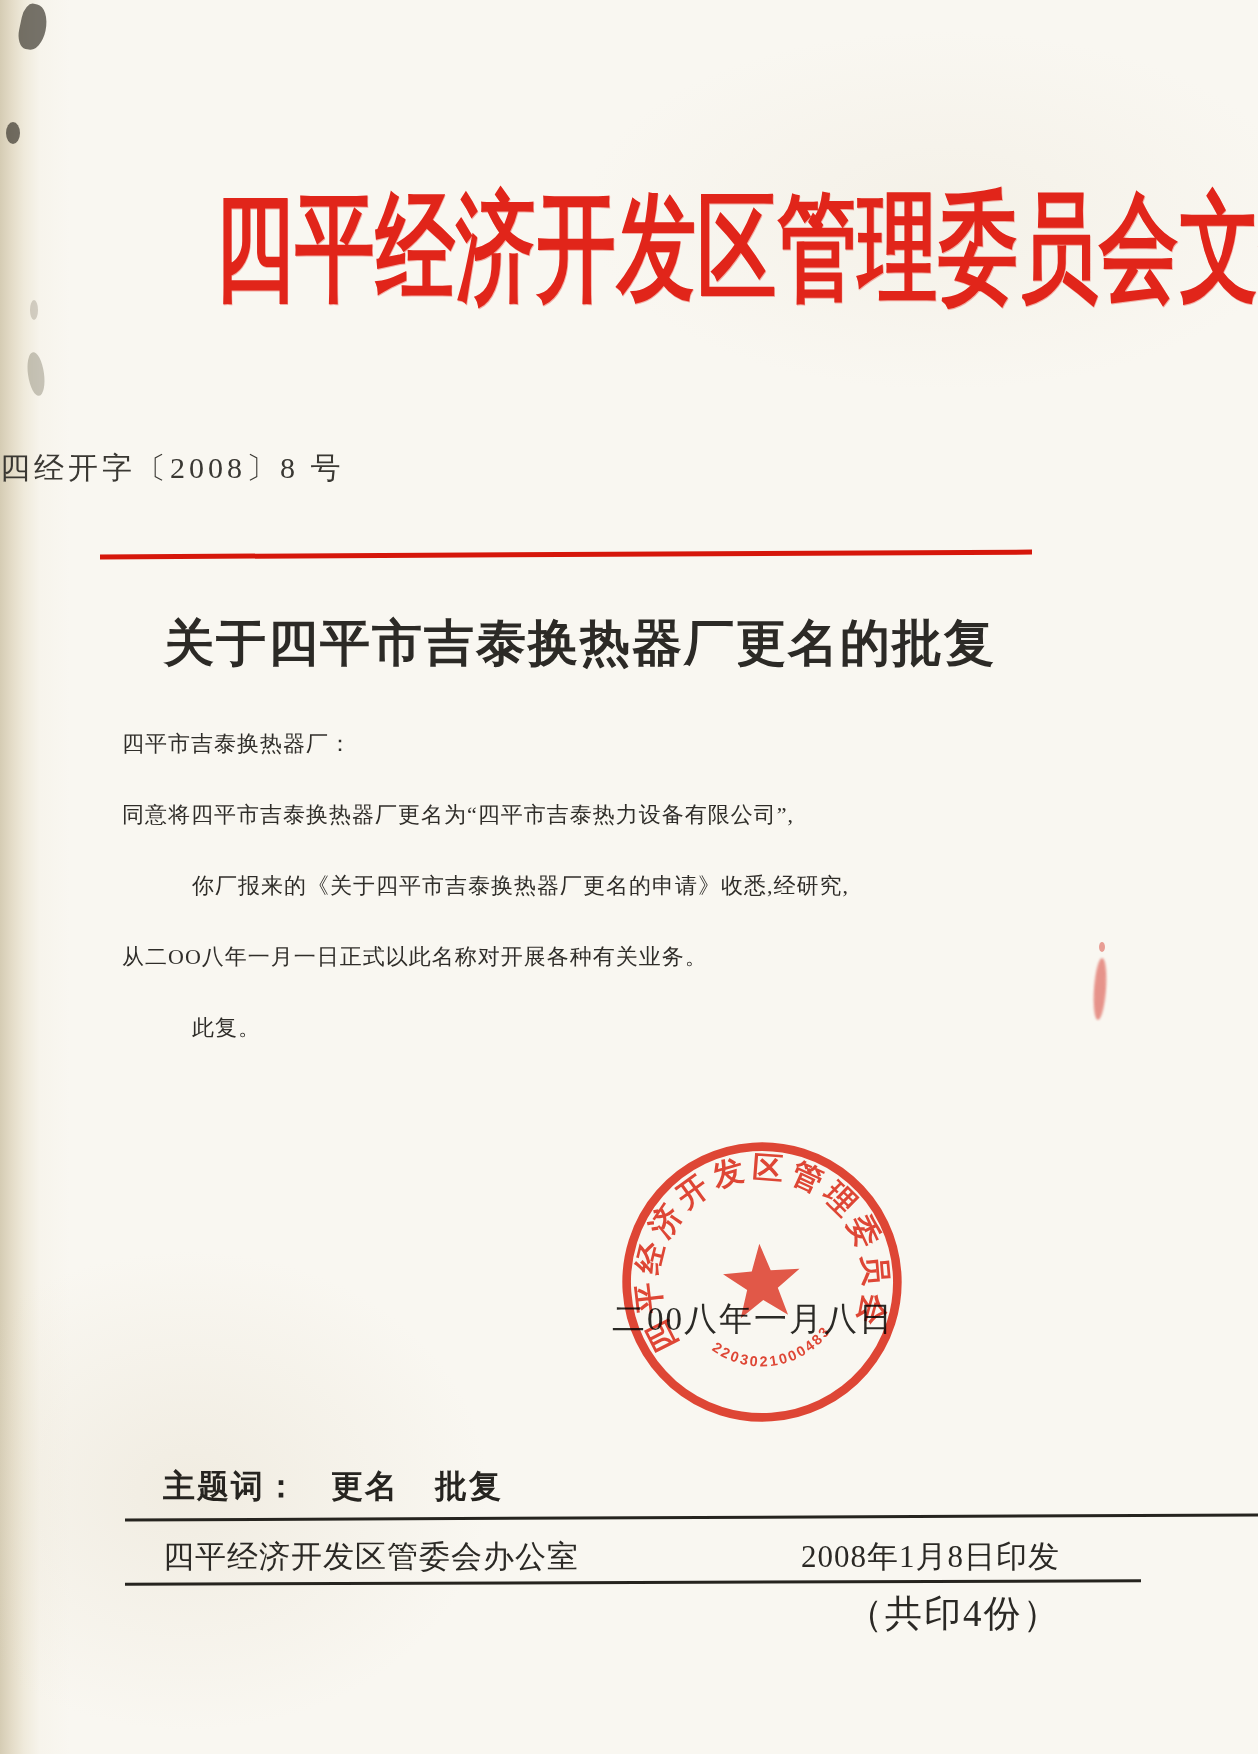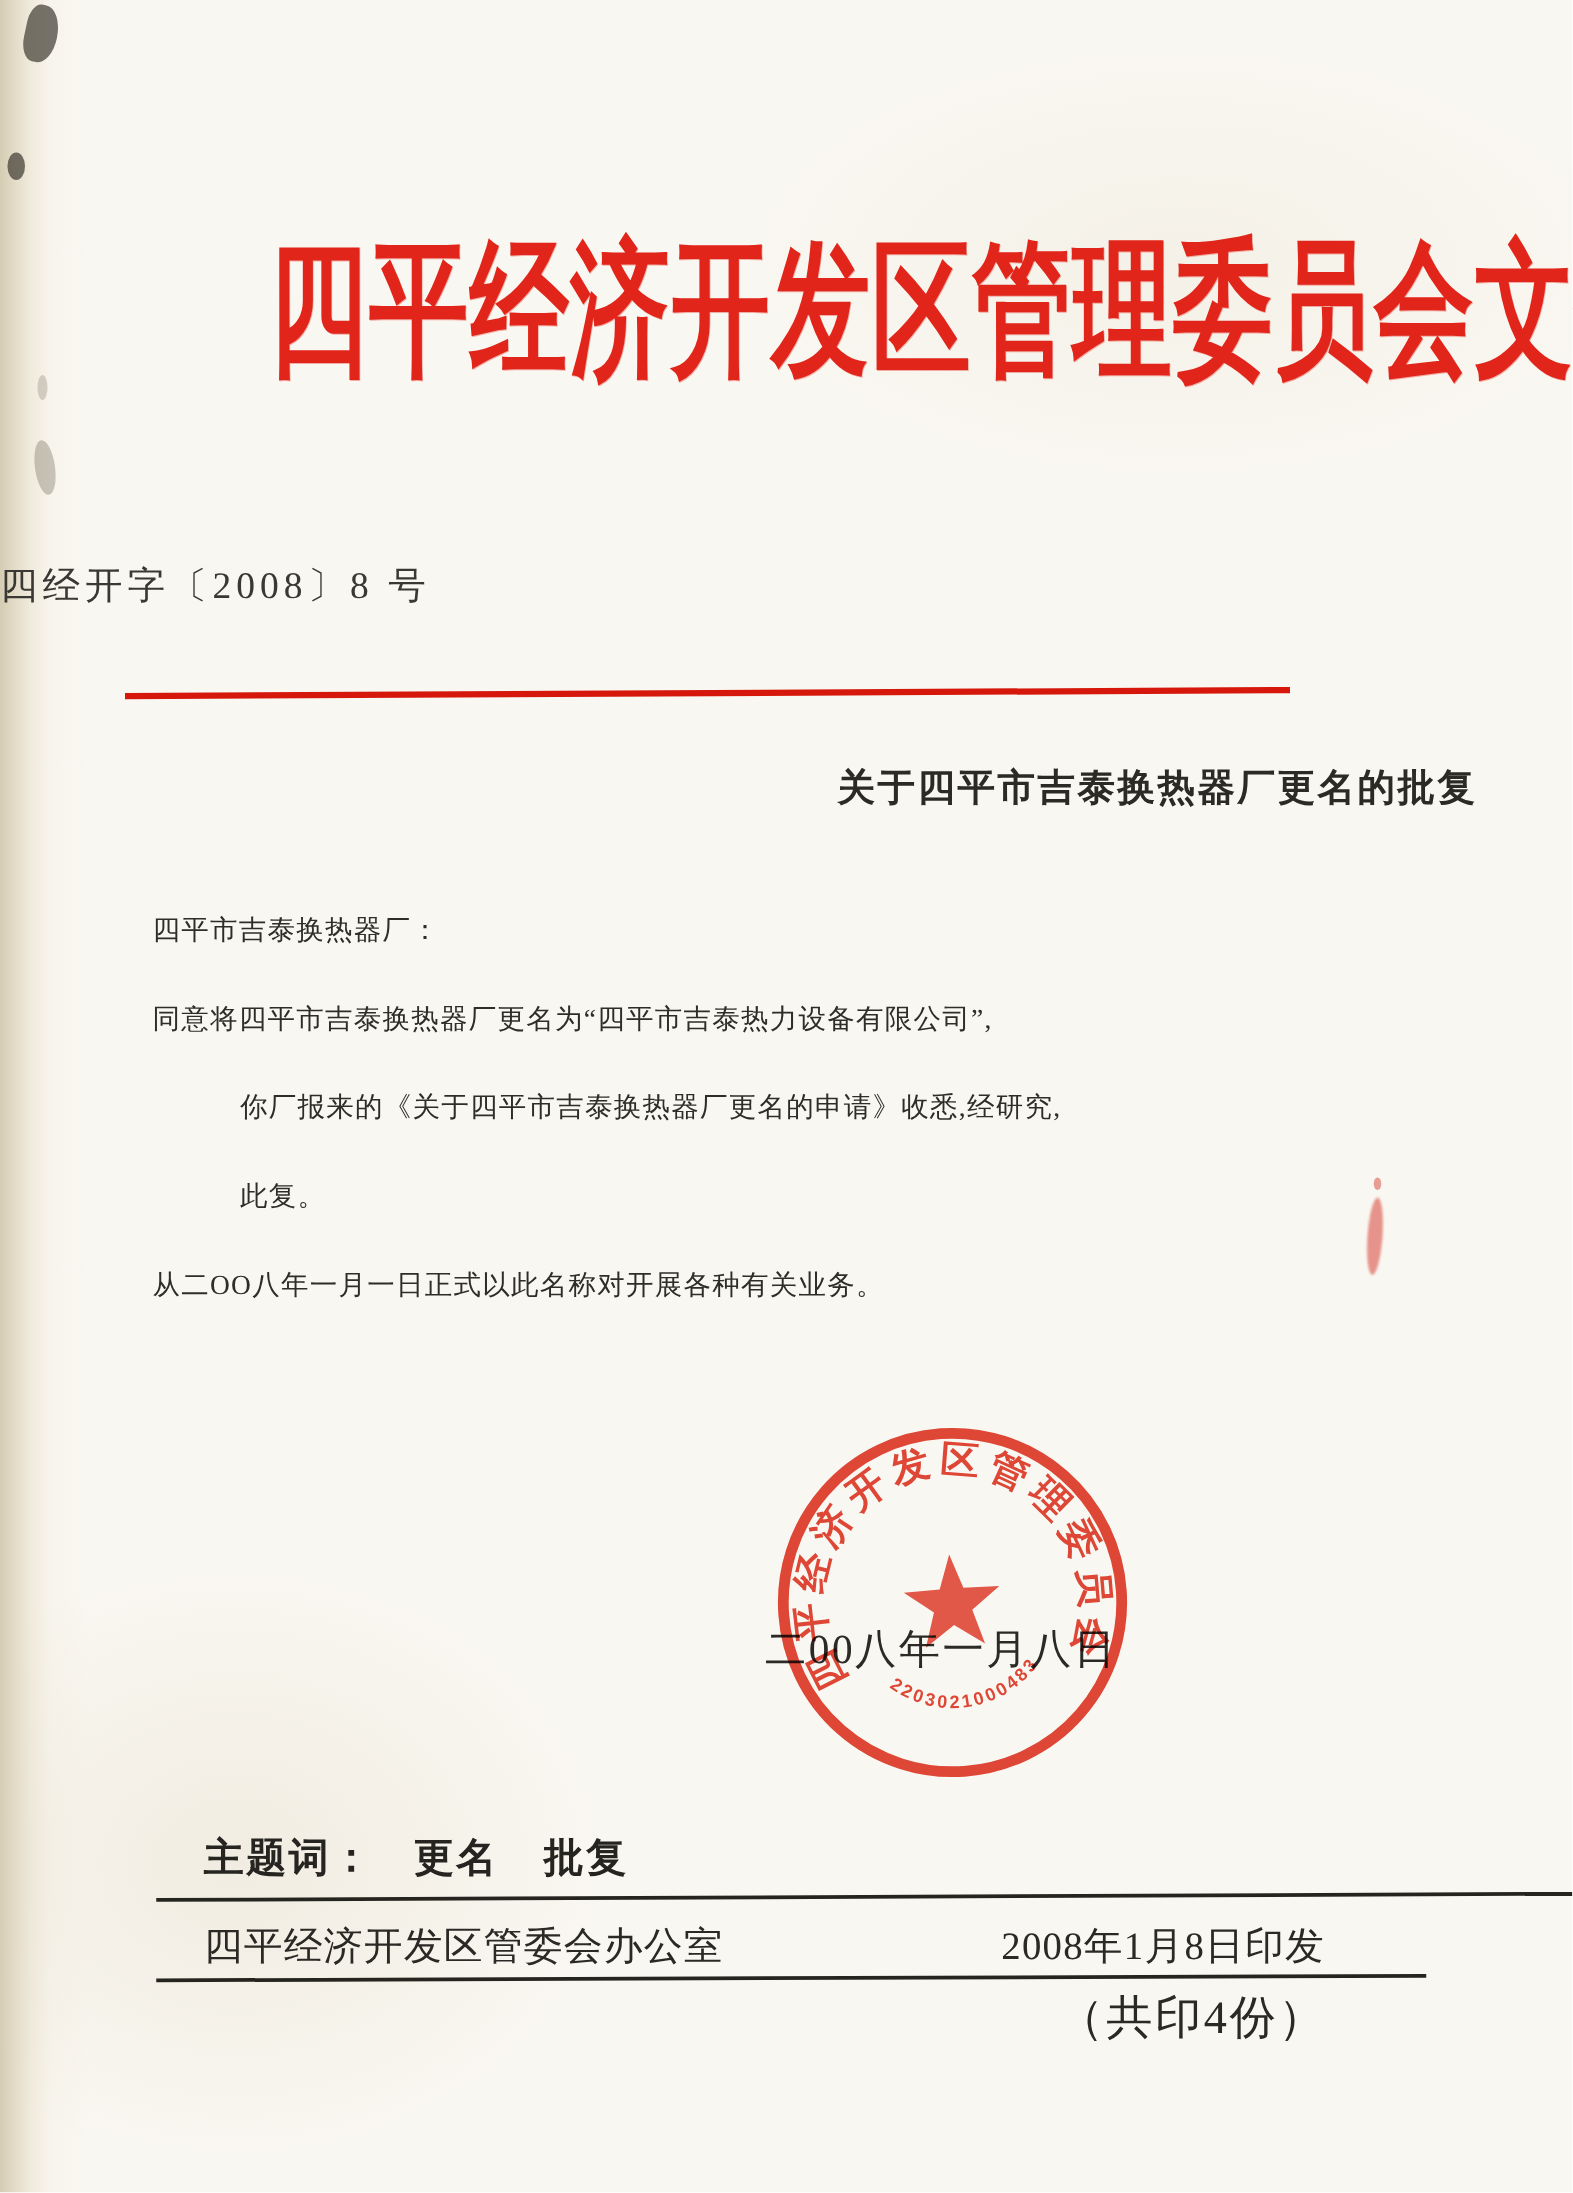--- a/index.html
+++ b/index.html
@@ -28,24 +28,23 @@
   }
   .doc-number{
     position:absolute;left:0;top:448px;width:1150px;text-align:left;
     font-size:30px;color:#3a3833;letter-spacing:4px;
   }
   .red-rule{
     position:absolute;left:100px;top:552px;width:932px;height:5px;
     background:#d6170b;transform:rotate(-.3deg);
   }
   .subject-title{
-    position:absolute;left:0;top:610px;width:1160px;text-align:right;
-    font-size:30px;font-weight:bold;color:#2c2a26;letter-spacing:2px;
+    position:absolute;left:0;top:610px;width:1160px;text-align:center;
+    font-size:50px;font-weight:bold;color:#2c2a26;letter-spacing:2px;
     font-family:"Liberation Sans",sans-serif;
-    margin-left:22px;
   }
   .body-block{position:absolute;left:122px;top:708px;width:1020px;color:#2f2d29;}
   .body-line{height:71px;line-height:71px;font-size:22px;letter-spacing:1px;white-space:nowrap;}
   .indent{padding-left:70px;}
 
   .date-line{
     position:absolute;left:612px;top:1297px;font-size:33px;color:#2b2a26;
     letter-spacing:2px;white-space:nowrap;z-index:1;
   }
   .seal{
@@ -85,22 +84,22 @@
   <div class="doc-number">四经开字〔2008〕8 号</div>
 
   <div class="red-rule"></div>
 
   <div class="subject-title">关于四平市吉泰换热器厂更名的批复</div>
 
   <div class="body-block">
     <div class="body-line">四平市吉泰换热器厂：</div>
     <div class="body-line">同意将四平市吉泰换热器厂更名为“四平市吉泰热力设备有限公司”,</div>
     <div class="body-line indent">你厂报来的《关于四平市吉泰换热器厂更名的申请》收悉,经研究,</div>
+    <div class="body-line">从二OO八年一月一日正式以此名称对开展各种有关业务。</div>
     <div class="body-line indent">此复。</div>
-    <div class="body-line">从二OO八年一月一日正式以此名称对开展各种有关业务。</div>
   </div>
 
   <div class="date-line">二00八年一月八日</div>
 
   <svg class="seal" viewBox="0 0 300 300">
     <defs>
       <path id="arcTop" d="M 61.5,212 A 108,108 0 1 1 238.5,212" fill="none"></path>
       <path id="arcBottom" d="M 82.6,206.6 A 88,88 0 0 0 217.4,206.6" fill="none"></path>
     </defs>
     <circle cx="150" cy="150" r="141" fill="none" stroke="#e23a28" stroke-width="9"></circle>

